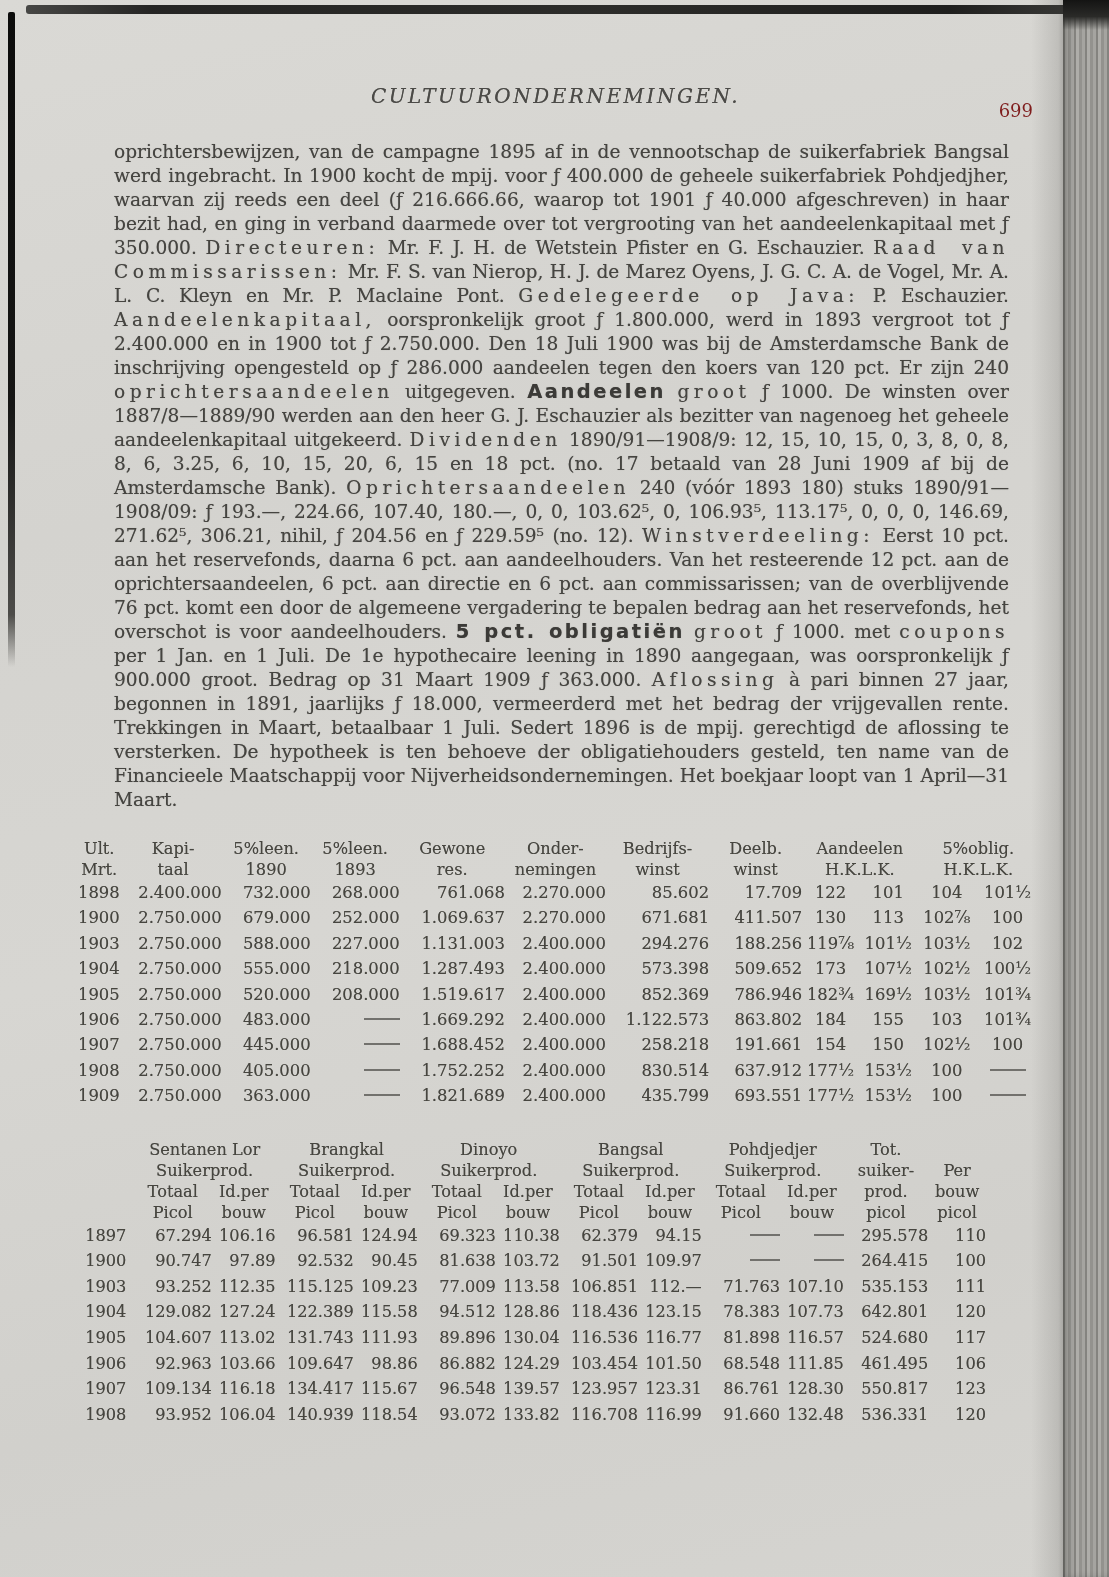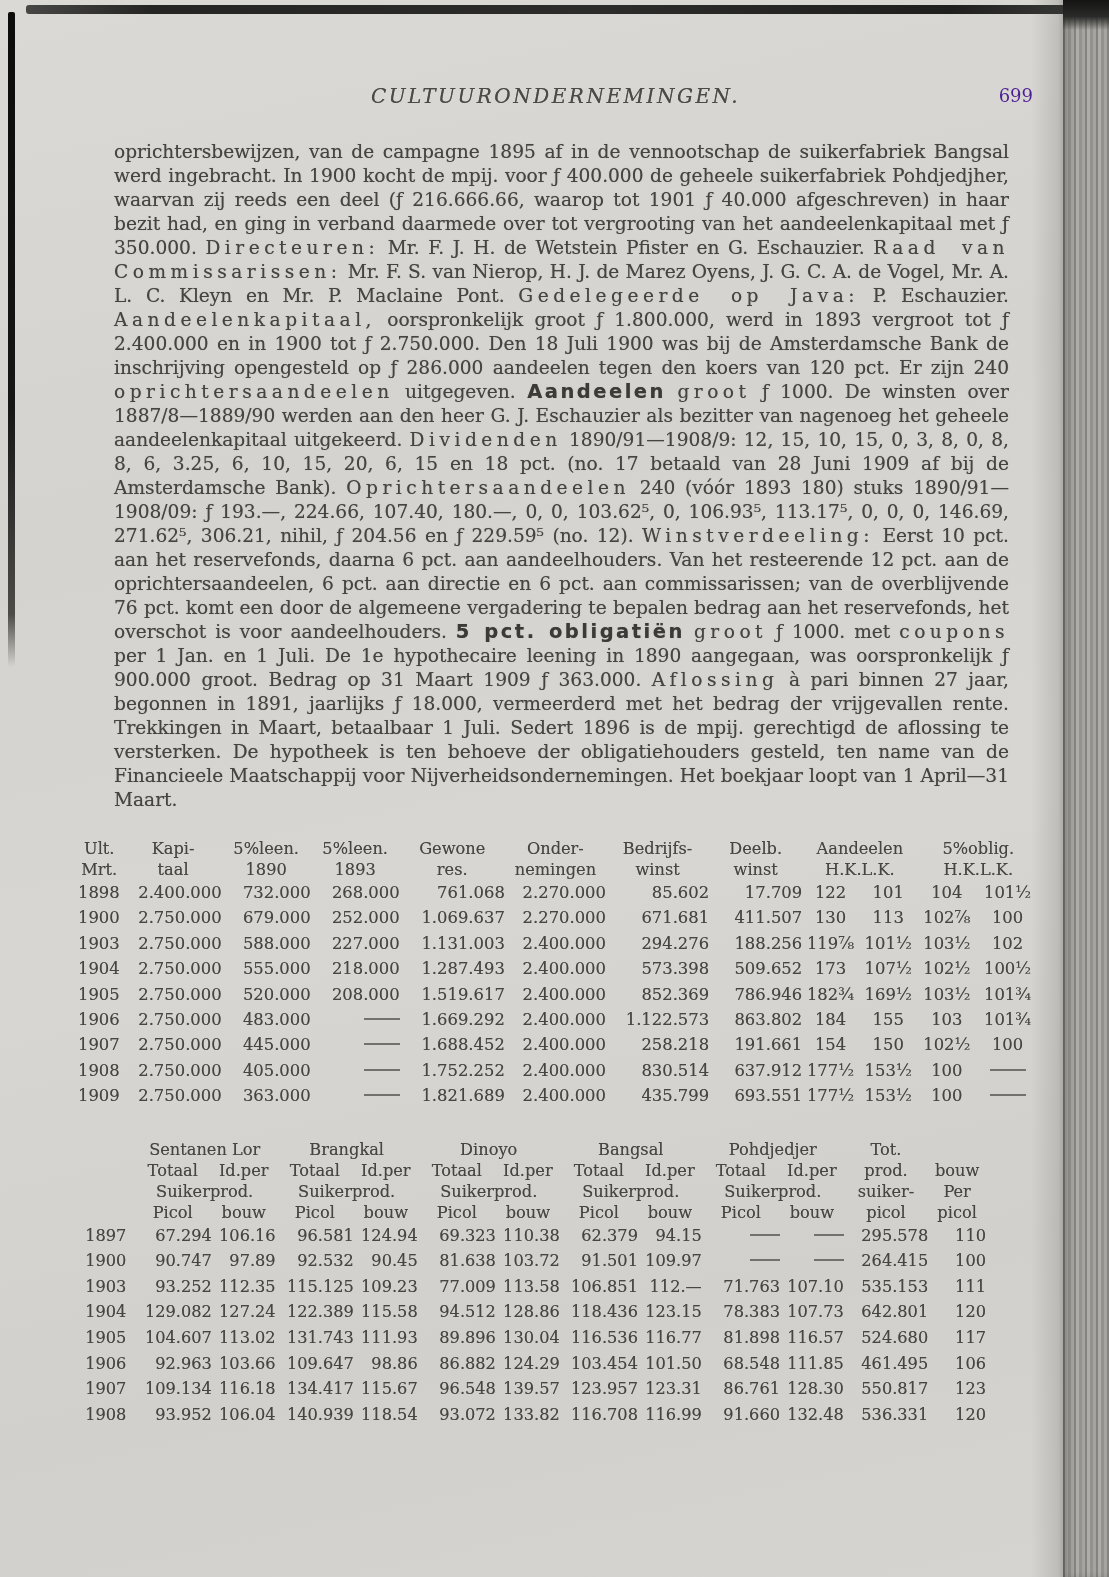--- a/index.html
+++ b/index.html
@@ -41,21 +41,21 @@
     color:#413f3c;
   }
   
   .running-head{position:relative;height:34px;}
   .head-title{
     position:absolute;left:0;right:0;text-align:center;
     font-style:italic;font-size:20px;letter-spacing:2.5px;color:#4b4a47;
     text-shadow:0 0 .6px rgba(70,70,66,.7);
   }
   .page-num{
-    position:absolute;right:4px;top:1px;font-size:18px;color:#4c1d95;
+    position:absolute;right:4px;top:16px;font-size:18px;color:#7f1d1d;
   }
   
   .body-text{
     margin-top:22px;width:895px;
     font-size:18.6px;line-height:24px;text-align:justify;
     color:#454440;text-shadow:0 0 .7px rgba(70,69,65,.55);margin-left:40px;
   }
   .seg-n{}
   .seg-g{letter-spacing:4.5px;word-spacing:9px;}
   .seg-b{
@@ -300,42 +300,42 @@
               <th colspan="2">Sentanen Lor</th>
               <th colspan="2">Brangkal</th>
               <th colspan="2">Dinoyo</th>
               <th colspan="2">Bangsal</th>
               <th colspan="2">Pohdjedjer</th>
               <th>Tot.</th>
               <th></th>
             </tr>
             <tr>
               <th></th>
+              <th colspan="2">Suikerprod.</th>
+              <th colspan="2">Suikerprod.</th>
+              <th colspan="2">Suikerprod.</th>
+              <th colspan="2">Suikerprod.</th>
+              <th colspan="2">Suikerprod.</th>
+              <th>suiker-</th>
+              <th>Per</th>
+            </tr>
+            <tr>
+              <th></th>
               <th>Totaal</th>
               <th>Id.per</th>
               <th>Totaal</th>
               <th>Id.per</th>
               <th>Totaal</th>
               <th>Id.per</th>
               <th>Totaal</th>
               <th>Id.per</th>
               <th>Totaal</th>
               <th>Id.per</th>
               <th>prod.</th>
               <th>bouw</th>
-            </tr>
-            <tr>
-              <th></th>
-              <th colspan="2">Suikerprod.</th>
-              <th colspan="2">Suikerprod.</th>
-              <th colspan="2">Suikerprod.</th>
-              <th colspan="2">Suikerprod.</th>
-              <th colspan="2">Suikerprod.</th>
-              <th>suiker-</th>
-              <th>Per</th>
             </tr>
             <tr>
               <th></th>
               <th>Picol</th>
               <th>bouw</th>
               <th>Picol</th>
               <th>bouw</th>
               <th>Picol</th>
               <th>bouw</th>
               <th>Picol</th>

